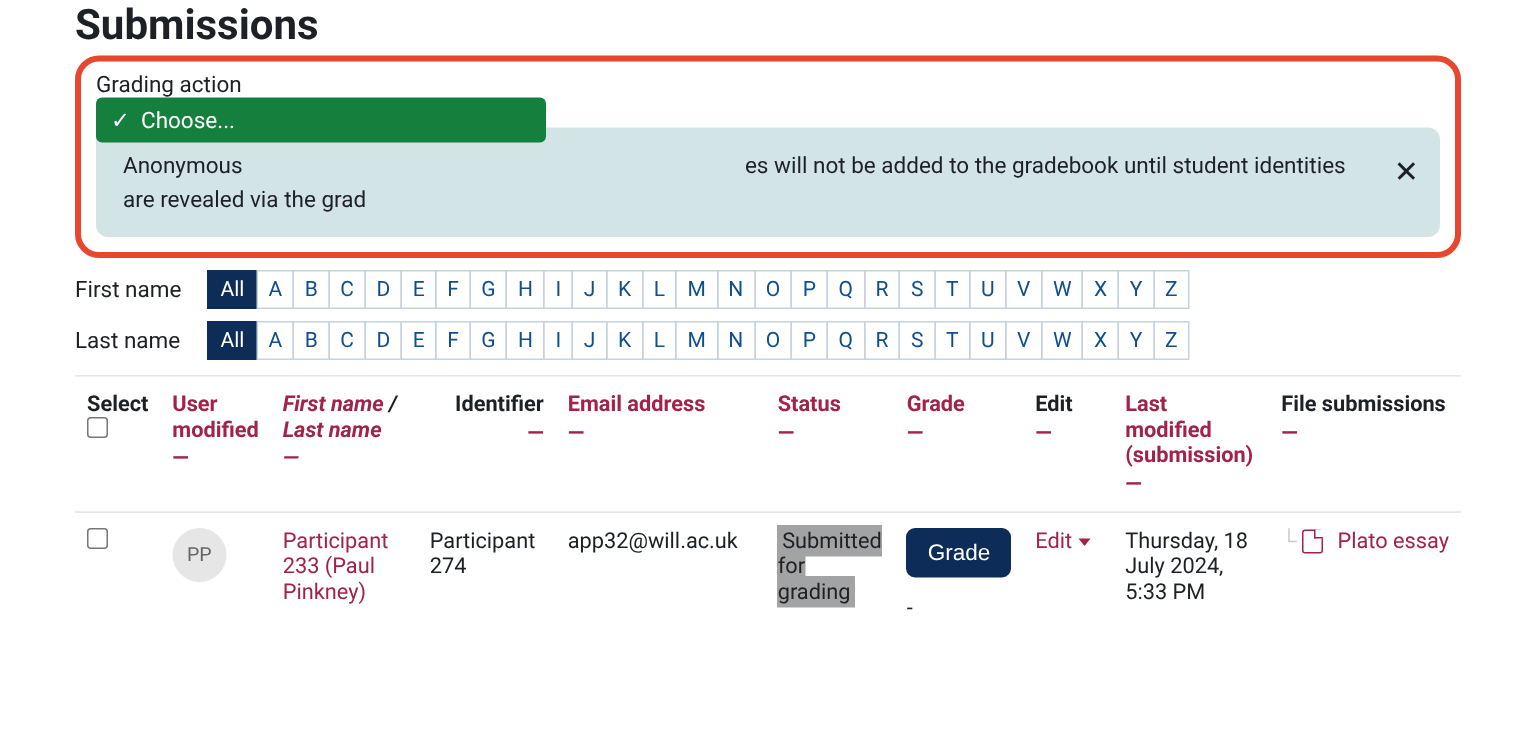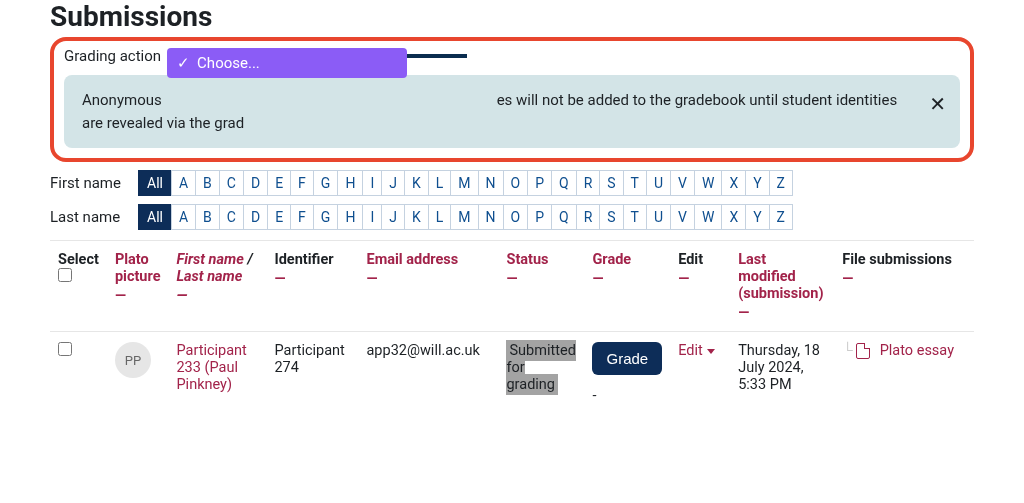--- a/index.html
+++ b/index.html
@@ -19,45 +19,45 @@
 }
 .highlight-box {
   position: relative;
   border: 4px solid #e8462e;
   border-radius: 16px;
   padding: 6px 10px 10px 10px;
   margin-bottom: 8px;
 }
 .grading-row {
   display: flex;
-  align-items: center;
   gap: 6px;
   margin-bottom: 10px;
+  flex-direction: column;
 }
 .grading-label {
   font-size: 15px;
   color: #1d2125;
 }
 .dropdown-wrap {
   position: relative;
   z-index: 10;
 }
 .dropdown-trigger {
   background: #0a2d4f;
   border: 2px solid #0a2d4f;
   height: 0;
   width: 300px;
   overflow: hidden;
 }
 .dropdown-menu {
   position: absolute;
   top: -6px;
   left: 0;
-  width: 240px;
-  background: #8b5cf6;
+  width: 300px;
+  background: #15803d;
   color: #fff;
   border-radius: 4px;
   overflow: hidden;
 }
 .dropdown-item {
   padding: 6px 14px 6px 30px;
   font-size: 15px;
   position: relative;
   cursor: default;
 }
@@ -169,21 +169,21 @@
   position: absolute;
   right: -1px; top: -1px;
   width: 5px; height: 5px;
   background: #fff;
   border-left: 1px solid #a2234a;
   border-bottom: 1px solid #a2234a;
 }
 .col-select { width: 56px; }
 .col-avatar { width: 60px; }
 .col-first { width: 98px; font-style: italic; }
-.col-ident { width: 92px; }
+.col-ident { width: 92px; text-align: right; }
 .col-email { width: 140px; }
 .col-status { width: 86px; }
 .col-grade { width: 80px; }
 .col-edit { width: 60px; }
 .col-last { width: 104px; }
 .dash-under { display: block; margin-top: 12px; color: #1d2125; }
 </style>
 </head>
 <body>
 
@@ -274,21 +274,21 @@
 </div>
 
 <table>
   <thead>
     <tr>
       <th class="col-select">
         <span class="header-plain">Select</span><br>
         <input type="checkbox" class="checkbox" style="">
       </th>
       <th class="col-avatar">
-        <span class="header-link">Plato picture</span>
+        <span class="header-link">User modified</span>
         <span class="em-dash">—</span>
       </th>
       <th class="col-first">
         <span class="header-link">First name</span>
         <span class="header-plain">/</span>
         <span class="header-link">Last name</span>
         <span class="em-dash">—</span>
       </th>
       <th class="col-ident">
         <span class="header-plain">Identifier</span>

